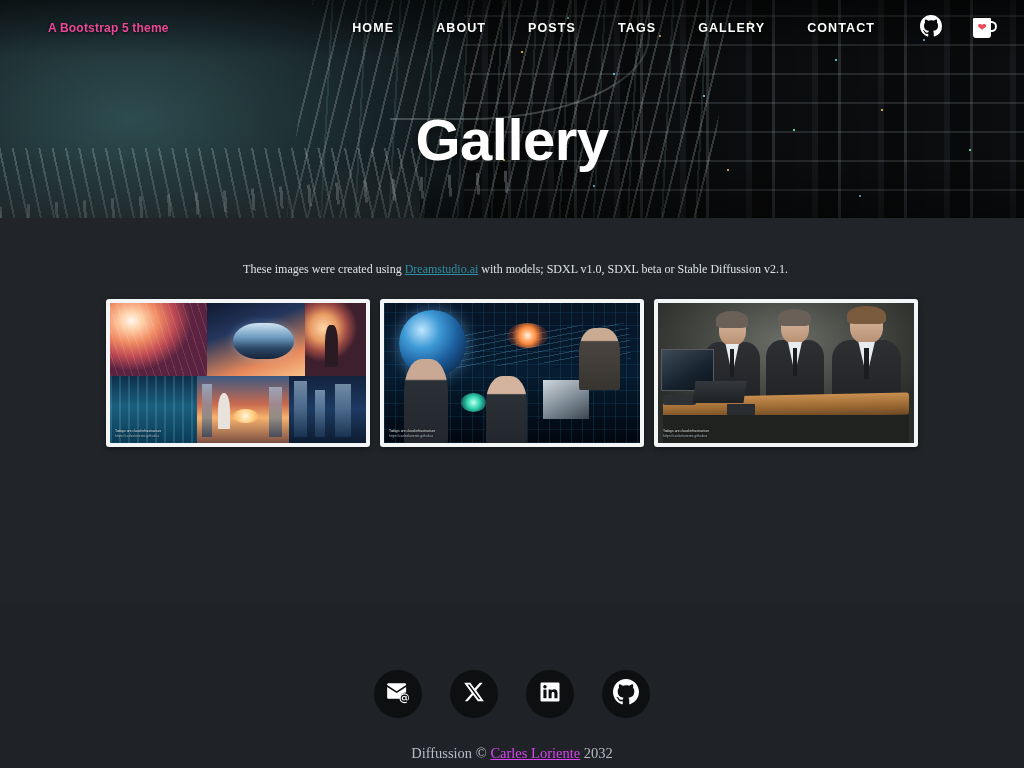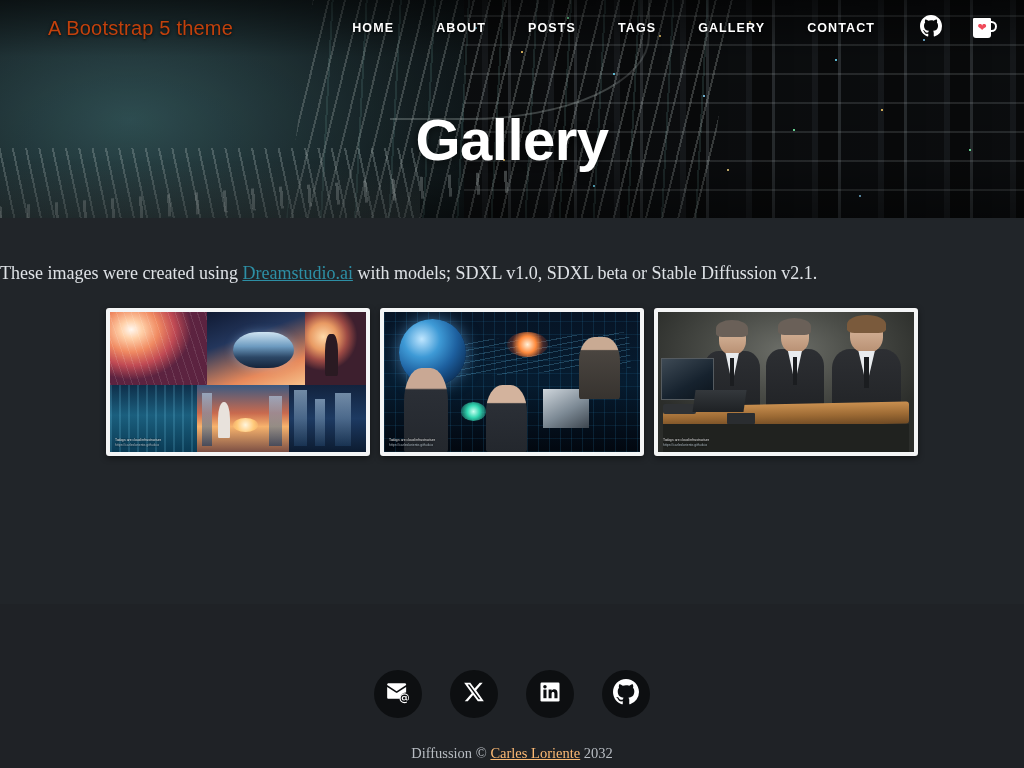--- a/index.html
+++ b/index.html
@@ -94,21 +94,21 @@
   }
 
   
   .navbar {
     position: absolute; top: 0; left: 0; right: 0; height: 56px;
     display: flex; align-items: center;
     padding: 0 24px 0 48px;
     z-index: 5;
   }
   .brand {
-    color: #c2410c; font-size: 20px; font-weight: normal;
+    color: #ec4899; font-size: 12px; font-weight: bold;
     letter-spacing: .2px; text-decoration: none; white-space: nowrap;
     text-shadow: 0 1px 3px rgba(0,0,0,.8);
   }
   .nav-links {
     margin-left: auto;
     display: flex; align-items: center; gap: 8px;
     list-style: none;
   }
   .nav-links li { display: block; }
   .nav-link {
@@ -156,24 +156,26 @@
     z-index: 4;
   }
 
   
   .main {
     background: #212529;
     padding-top: 42px;
     min-height: 386px;
   }
   .intro {
+    text-align: center;
     color: #dee2e6;
     font-family: "Liberation Serif", serif;
-    font-size: 18px;
+    font-size: 12px;
     line-height: 1.5;
+    margin-left: 7px;
   }
   .intro a {
     color: #2d8fa5;
     text-decoration: underline;
   }
 
   .gallery {
     display: flex; justify-content: center; align-items: flex-start;
     gap: 10px;
     margin-top: 21px;
@@ -312,21 +314,21 @@
     text-decoration: none; color: #fff;
   }
   .copy {
     margin-top: 26px;
     text-align: center;
     font-family: "Liberation Serif", serif;
     color: #b7bcc2;
     font-size: 14.5px;
     line-height: 1.26;
   }
-  .copy a { color: #fdba74; text-decoration: underline; }
+  .copy a { color: #d946ef; text-decoration: underline; }
   .copy .line2 { display: block; margin-top: 2px; }
 </style>
 </head>
 <body>
 
 <header class="hero">
   <div class="hero-bg">
     <div class="room"></div>
     <div class="racks"></div>
     <div class="shelves"></div>

